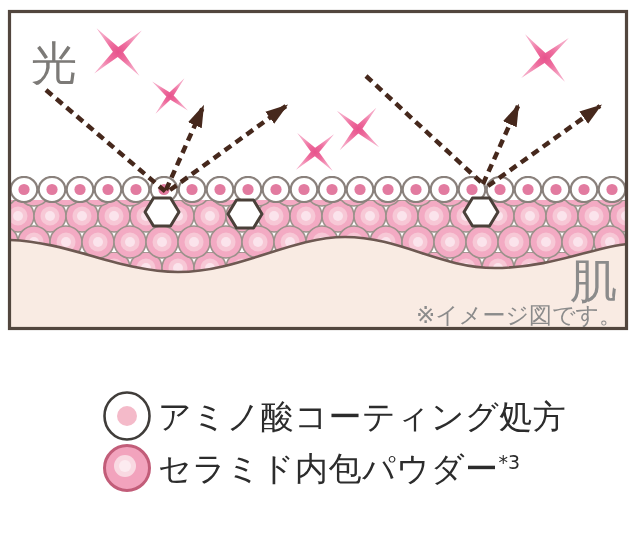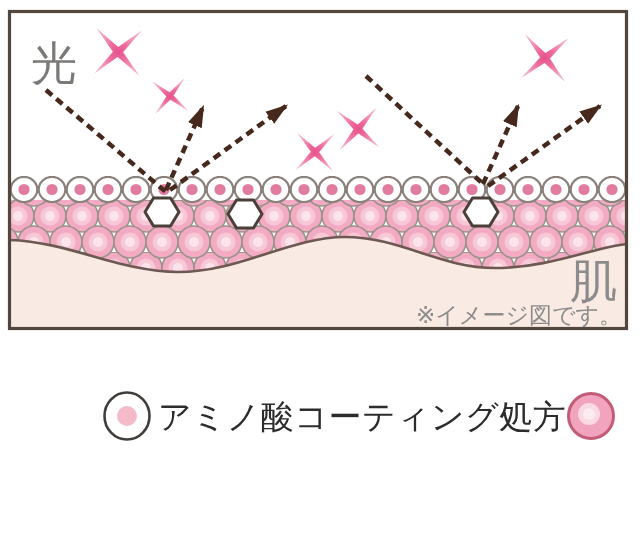--- a/index.html
+++ b/index.html
@@ -6,21 +6,21 @@
   .stage{
     position:relative;
     width:640px;height:545px;
     background:#ffffff;
     font-family:"DejaVu Sans",sans-serif;
     overflow:hidden;
   }
   .diagram-svg{position:absolute;left:0;top:0;}
   .legend{
     position:absolute;left:102px;top:390px;
-    display:flex;flex-direction:row;
+    display:flex;flex-direction:column;
   }
   .legend-row{
     display:flex;align-items:center;
     height:52px;
   }
   .legend-icon{flex:0 0 56px;display:flex;align-items:center;justify-content:flex-start;}
   .legend-text{
     font-size:33px;
     color:#2c2c2c;
     letter-spacing:0.5px;
@@ -127,17 +127,18 @@
     </div>
 
     <div class="legend-row">
       <span class="legend-icon">
         <svg width="50" height="50" viewBox="0 0 50 50">
           <circle cx="25" cy="25" r="22.5" fill="#f2a3bd" stroke="#c25d79" stroke-width="3"></circle>
           <circle cx="23" cy="23" r="11" fill="#f9d9e2"></circle>
           <circle cx="23" cy="23" r="6" fill="#fcebf0"></circle>
         </svg>
       </span>
+      <span class="legend-text"><span>セラミド内包パウダー</span><span class="sup">*3</span><span></span></span>
     </div>
 
 
   </div>
 </div>
 
 </body></html>

